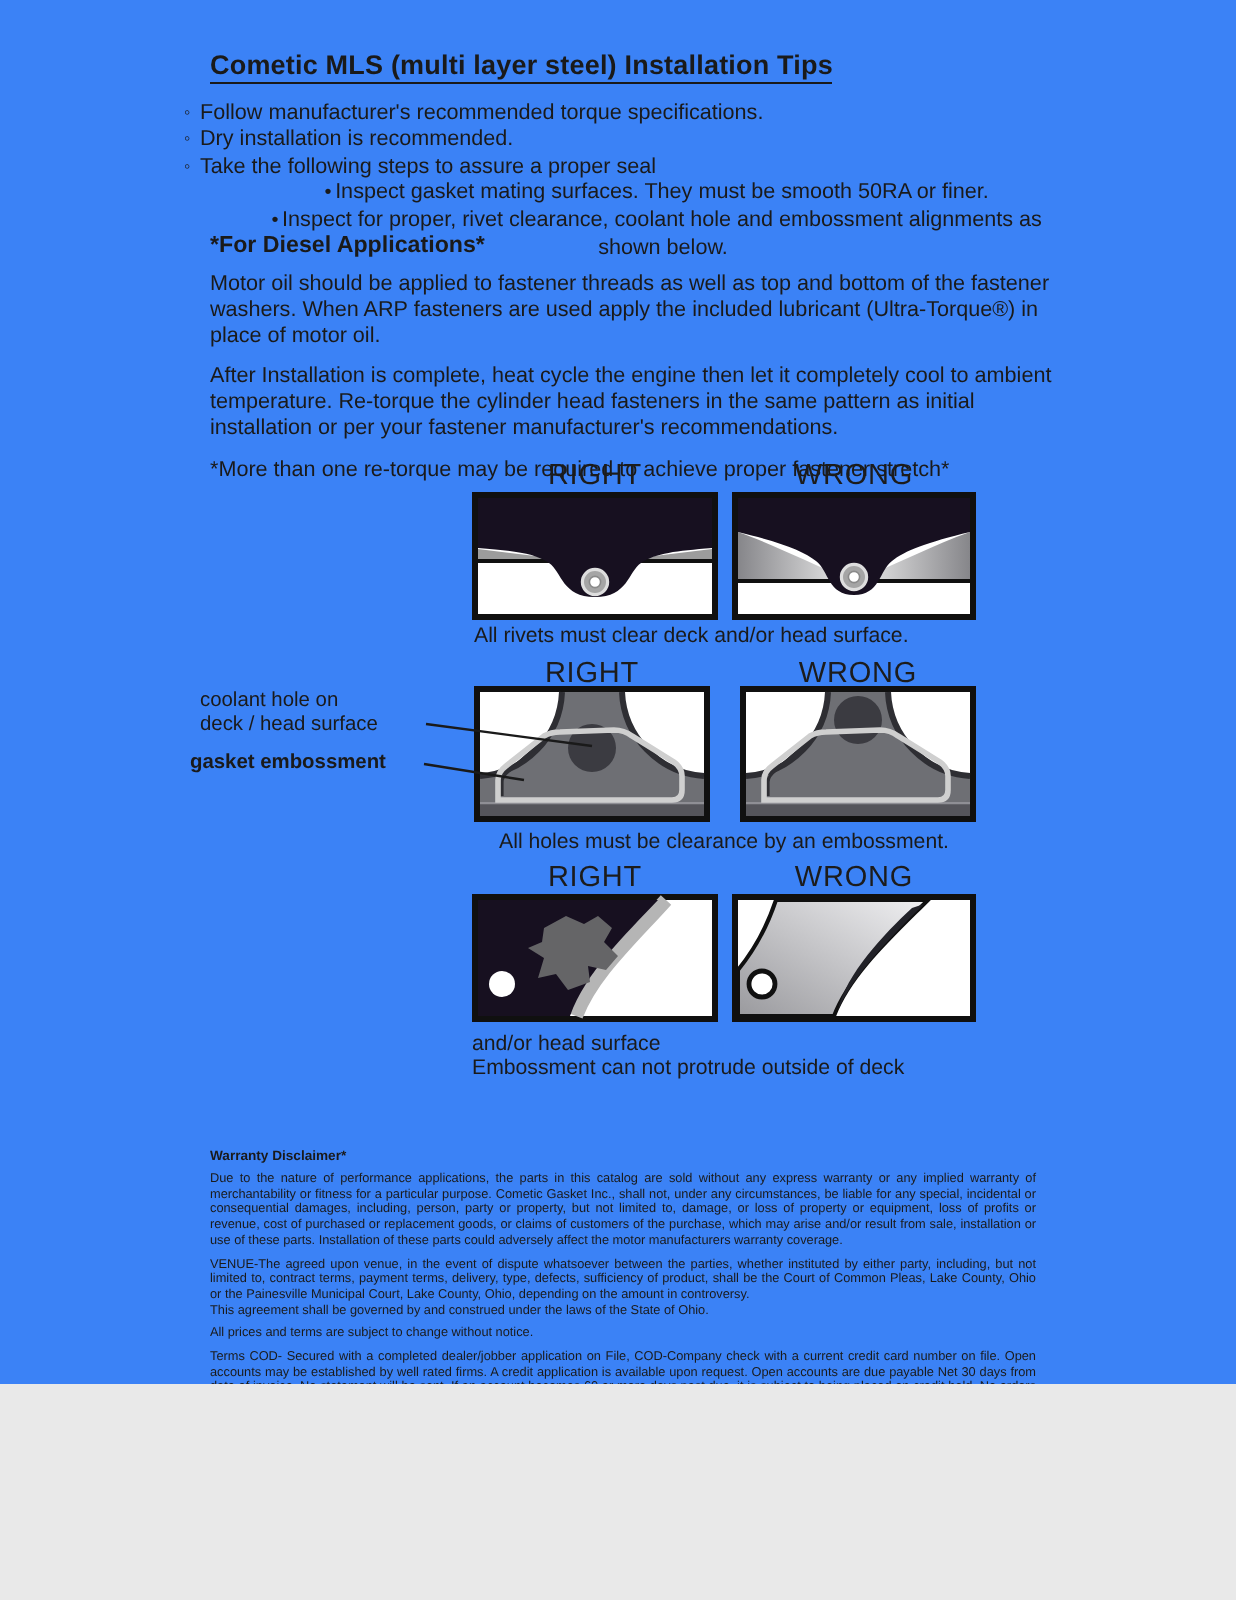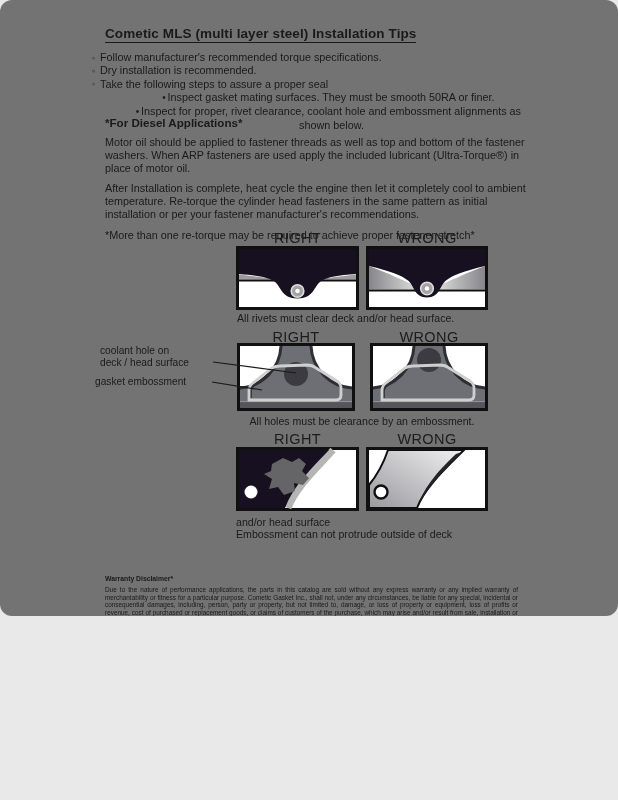--- a/index.html
+++ b/index.html
@@ -1,21 +1,20 @@
 <!DOCTYPE html>
 <html><head>
 <meta charset="utf-8">
 <style>
   * { margin:0; padding:0; box-sizing:border-box; }
   html,body { background:#e9e9e9; }
   .page {
-    position:relative; width:618px; height:616px; background:#737373;
+    position:relative; width:618px; height:692px; background:#3b82f6;
     font-family:"Liberation Sans", sans-serif; color:#1a1a1a; overflow:hidden;
     margin:0 auto;
-    border-radius:12px;
   }
   
   .top-block { position:absolute; left:92px; top:24px; width:440px; }
   .doc-title {
     margin-left:13px; font-size:13.5px; font-weight:bold; display:inline-block;
     border-bottom:1.6px solid #1a1a1a; padding-bottom:1px; letter-spacing:0.1px;
   }
   ul.tips { list-style:none; margin-top:8px; font-size:10.8px; line-height:12.9px; }
   ul.tips > li { padding-left:9px; text-indent:-9px; }
   ul.subtips { list-style:none; margin-left:22px;text-align:center; }
@@ -107,21 +106,21 @@
     </div>
     <div class="dg-caption" style="left:237px; top:84px; width:300px;">All rivets must clear deck and/or head surface.</div>
 
     <div class="dg-label" style="left:237px; top:101px; width:118px;">RIGHT</div>
     <div class="dg-label" style="left:370px; top:101px; width:118px;">WRONG</div>
 
     <div class="annot" style="left:100px; top:117px; width:118px;">
       <div>coolant hole on</div>
       <div>deck / head surface</div>
     </div>
-    <div class="annot" style="left:95px; top:148px; width:115px;">gasket embossment</div>
+    <div class="annot" style="left:95px; top:148px; width:115px;font-weight:bold;">gasket embossment</div>
 
     <div class="dg-panel" style="left:237px; top:115px;">
       <svg width="118" height="68" viewBox="0 0 118 68">
         <rect x="1.5" y="1.5" width="115" height="65" fill="#6e6f74" stroke="#101010" stroke-width="3"></rect>
         <rect x="3" y="58" width="112" height="1.2" fill="#8f8f95"></rect>
         <rect x="3" y="59.2" width="112" height="5.8" fill="#55555b"></rect>
         <path d="M3,3 L44,3 A44,44 0 0 1 3,45 Z" fill="#ffffff"></path>
         <path d="M44,3 A44,44 0 0 1 3,45" stroke="#2e2e33" stroke-width="3" fill="none"></path>
         <path d="M115,3 L74,3 A44,44 0 0 0 115,45 Z" fill="#ffffff"></path>
         <path d="M74,3 A44,44 0 0 0 115,45" stroke="#2e2e33" stroke-width="3" fill="none"></path>

